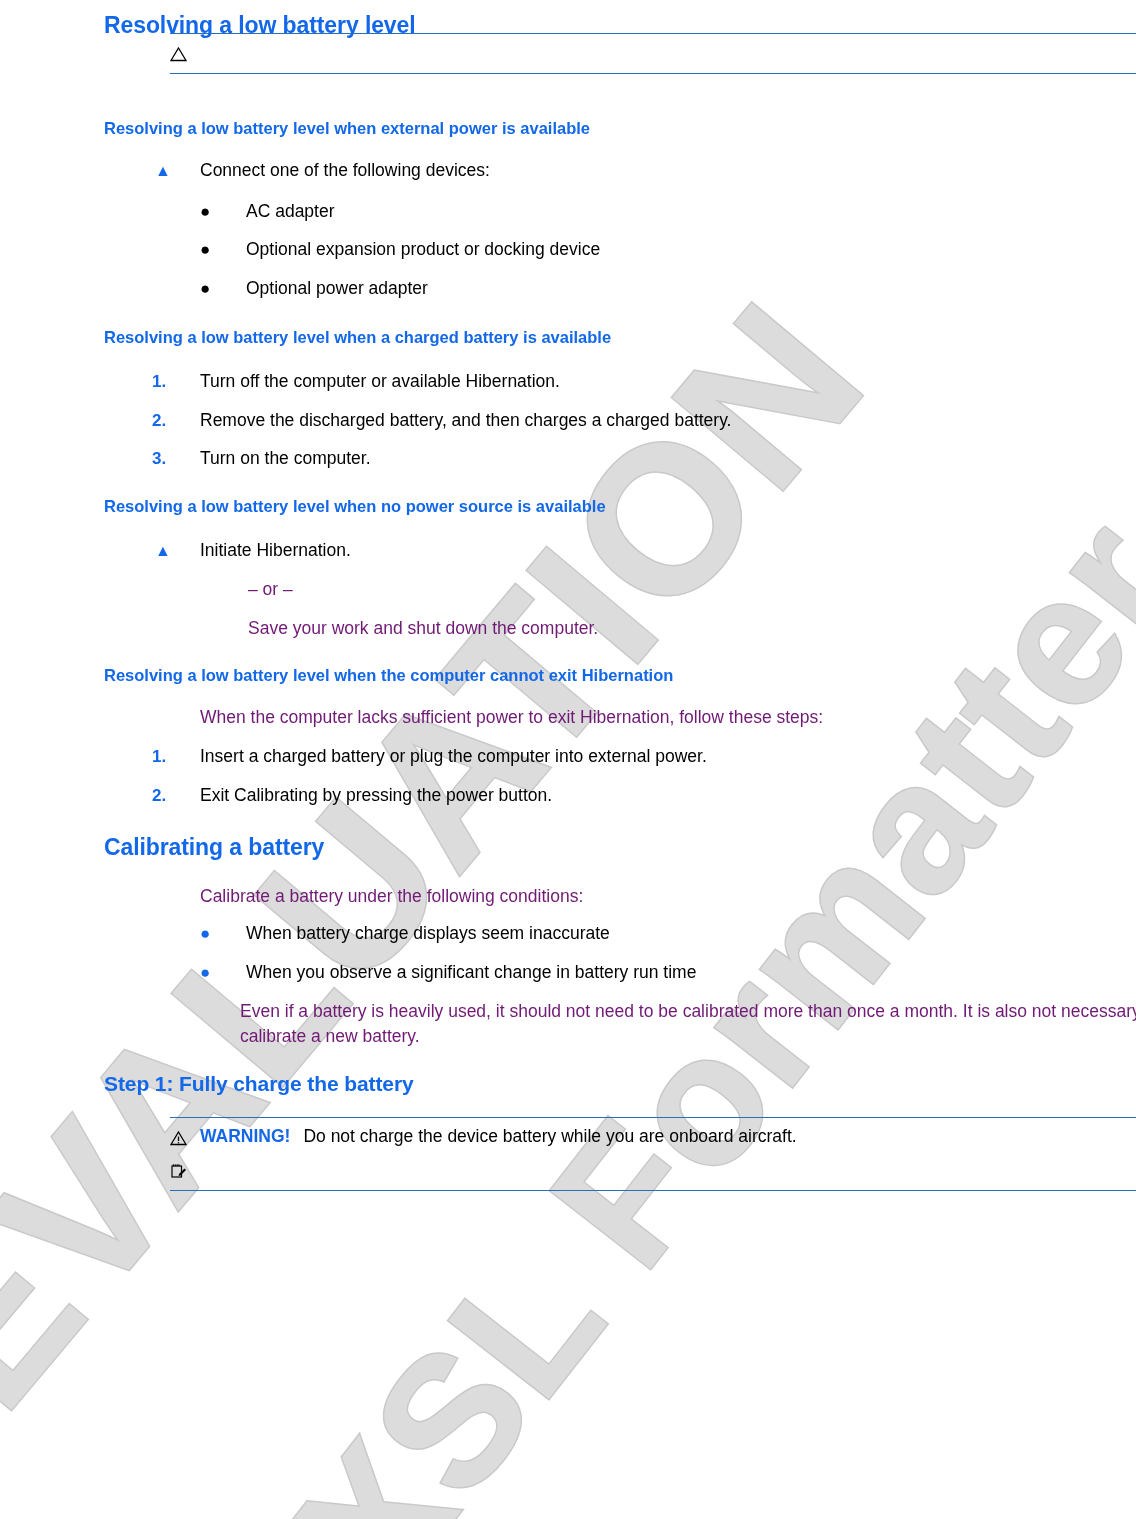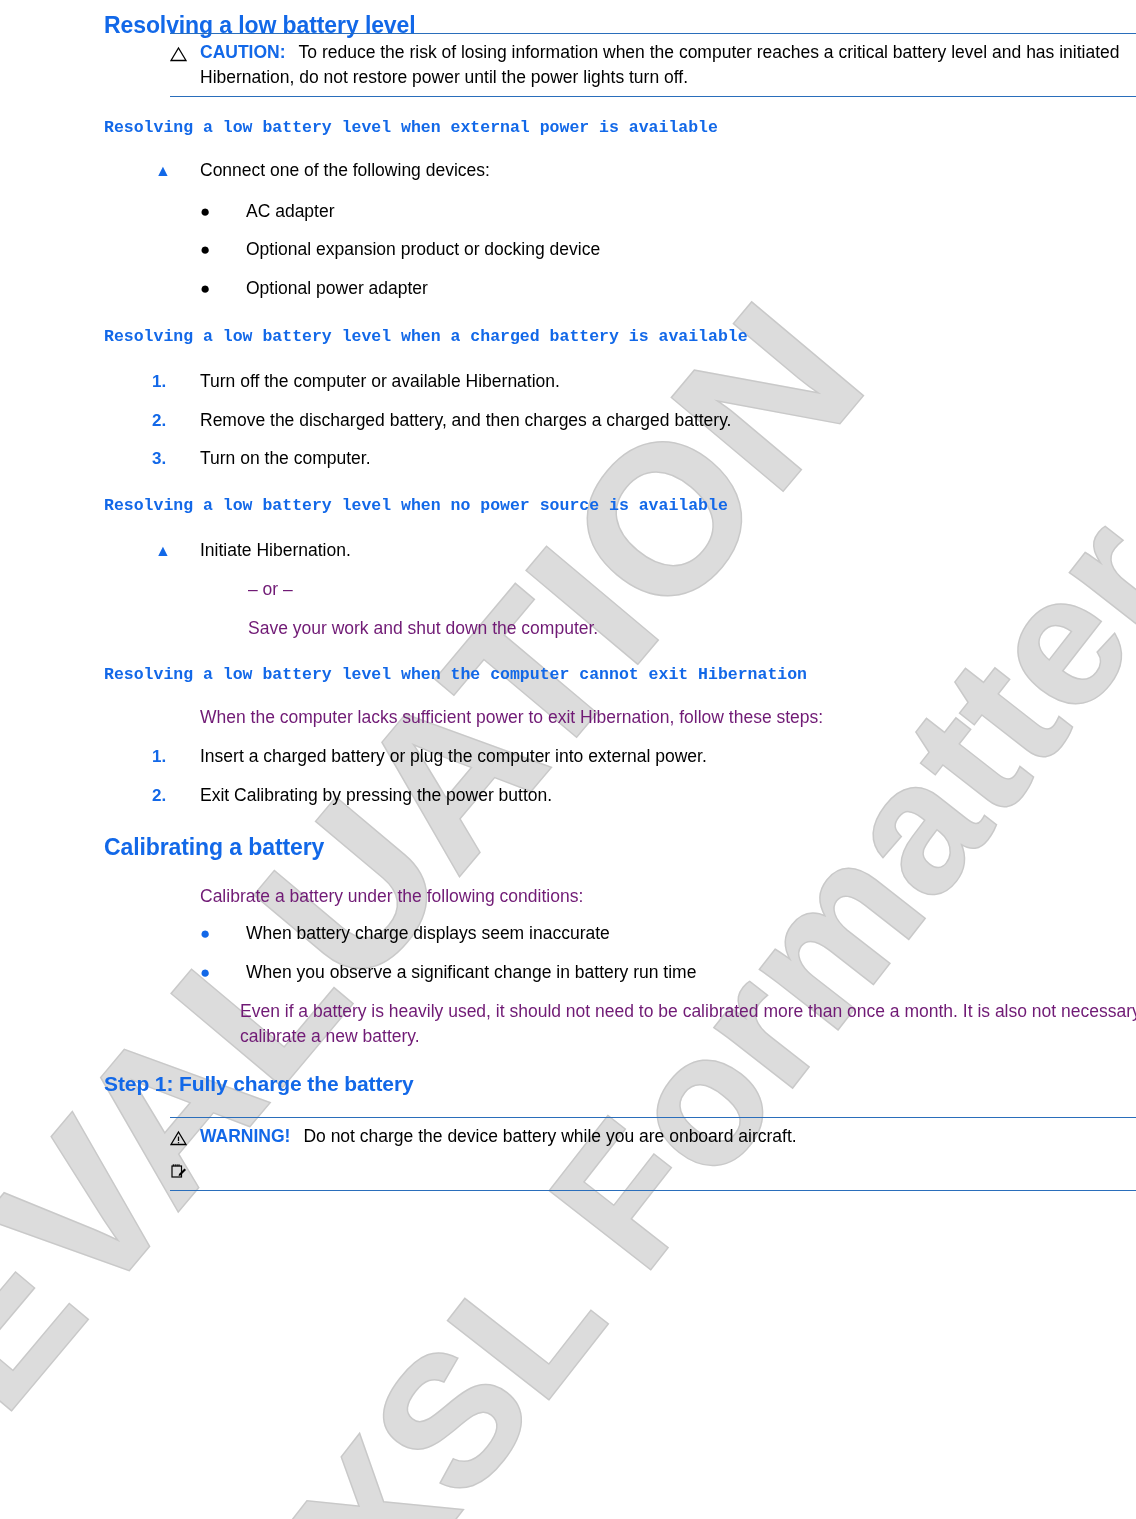--- a/index.html
+++ b/index.html
@@ -77,21 +77,20 @@
   }
   h2.sub-title {
     font-size: 16.5px;
     font-weight: bold;
     color: #1268e8;
     margin: 0;
     padding: 0;
     position: absolute;
     left: 104px;
     line-height: 1.1;
-    font-family: Liberation Mono, monospace;
   }
   .para {
     position: absolute;
     font-size: 17.5px;
     line-height: 25px;
     color: #701a75;
   }
   .admon {
     position: absolute;
     left: 170px;
@@ -184,23 +183,20 @@
   <div class="content">
 
     <h1 class="section-title" style="top:13px;">Resolving a low battery level</h1>
 
     <div class="admon" style="top:33px;">
       <div class="admon-inner">
         <div class="admon-icon">
           <svg class="ico" width="17" height="16" viewBox="0 0 17 16" aria-hidden="true">
             <polygon points="8.5,2 16,14.5 1,14.5" fill="none" stroke="#000" stroke-width="1.3"></polygon>
           </svg>
-        </div>
-        <div class="admon-body" style="text-indent:0;">
-          <span class="admon-label">CAUTION:</span><span class="admon-gap"></span><span>To reduce the risk of losing information when the computer reaches a critical battery level and has initiated Hibernation, do not restore power until the power lights turn off.</span>
         </div>
       </div>
     </div>
 
     <h2 class="sub-title" style="top:119px;">Resolving a low battery level when external power is available</h2>
 
     <div class="list-item" style="left:152px; top:158px; width:900px;">
       <span class="marker-tri">▲</span>
       <span class="item-text">Connect one of the following devices:</span>
     </div>

